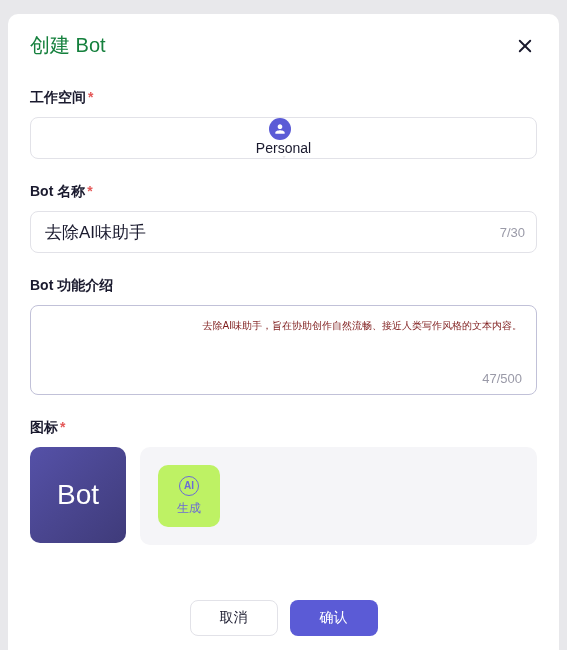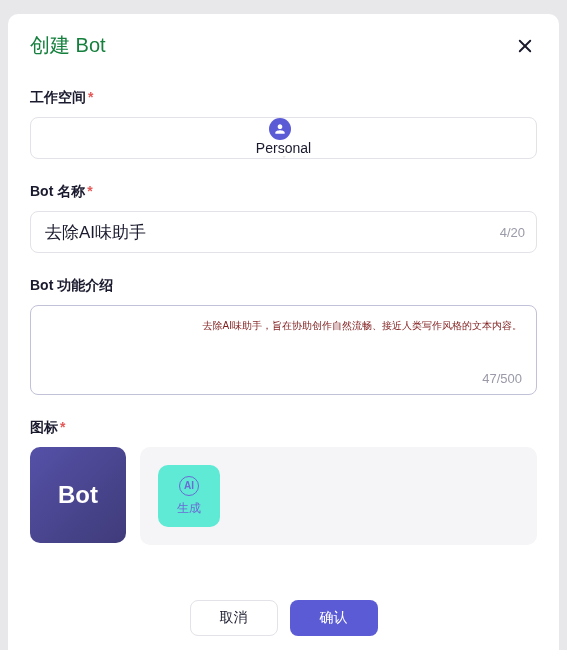--- a/index.html
+++ b/index.html
@@ -202,37 +202,37 @@
       background: linear-gradient(135deg, #5551a8 0%, #4a4690 50%, #3f3b7a 100%);
       border-radius: 10px;
       display: flex;
       align-items: center;
       justify-content: center;
       flex-shrink: 0;
     }
 
     .icon-preview-text {
       color: #fff;
-      font-size: 24px;
-      font-weight: 700;
+      font-size: 28px;
+      font-weight: 400;
     }
 
     .icon-side-panel {
       flex: 1;
       background: #f5f5f8;
       border-radius: 10px;
       display: flex;
       align-items: center;
       padding: 18px;
     }
 
     .generate-card {
       width: 62px;
       height: 62px;
-      background: #5eead4;
+      background: #bef264;
       border-radius: 10px;
       display: flex;
       flex-direction: column;
       align-items: center;
       justify-content: center;
       cursor: pointer;
       gap: 4px;
     }
 
     .generate-icon {
@@ -321,21 +321,21 @@
         </svg>
       </div>
     </div>
 
     <div class="form-group">
       <label class="form-label">
         <span>Bot 名称</span><span class="required">*</span>
       </label>
       <div class="text-input-wrap">
         <input type="text" class="text-input" value="去除AI味助手" style="">
-        <span class="char-counter">4/20</span>
+        <span class="char-counter">7/30</span>
       </div>
     </div>
 
     <div class="form-group">
       <label class="form-label">Bot 功能介绍</label>
       <div class="textarea-wrap">
         <textarea class="textarea" rows="2" style="">去除AI味助手，旨在协助创作自然流畅、接近人类写作风格的文本内容。</textarea>
         <span class="textarea-counter">47/500</span>
       </div>
     </div>

